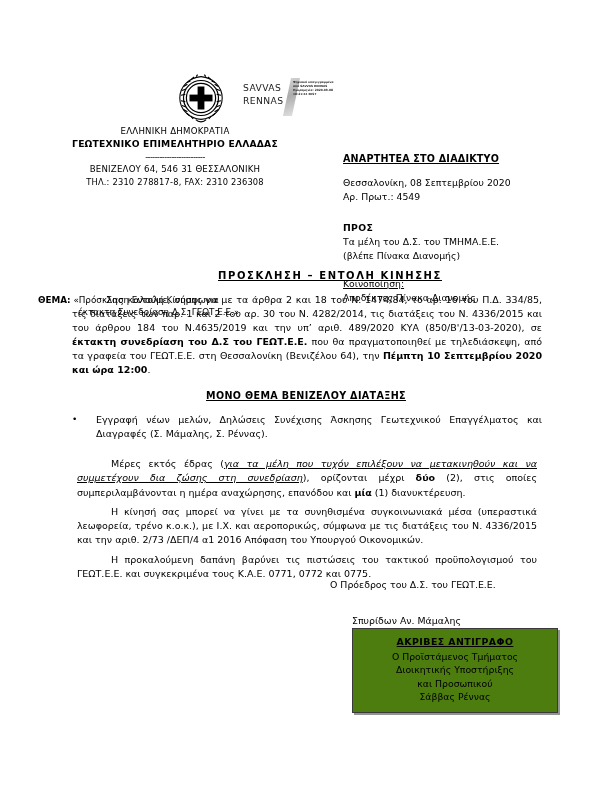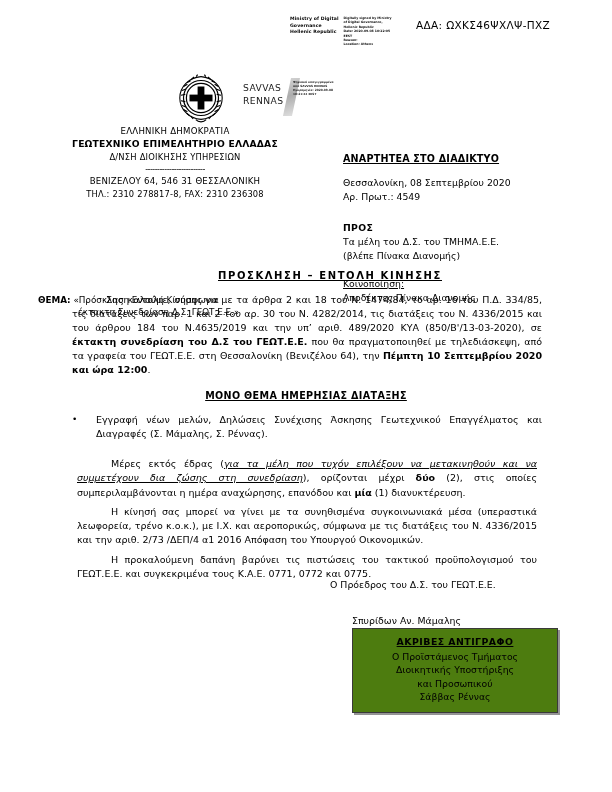--- a/index.html
+++ b/index.html
@@ -275,35 +275,20 @@
     letter-spacing: .45px;
     font-size: 9.4px;
     margin-bottom: 1px;
   }
 </style>
 </head>
 <body>
 
 <div class="page">
 
-  <div class="top-row">
-    <div class="gov-sig">
-      <div class="gov-sig-left">Ministry of Digital
-Governance
-Hellenic Republic</div>
-      <div class="gov-sig-right">Digitally signed by Ministry
-of Digital Governance,
-Hellenic Republic
-Date: 2020.09.08 10:22:05
-EEST
-Reason:
-Location: Athens</div>
-    </div>
-    <div class="ada">ΑΔΑ: ΩΧΚΣ46ΨΧΛΨ-ΠΧΖ</div>
-  </div>
 
   <div class="header">
 
     <div class="emblem-wrap">
       <svg width="52" height="52" viewBox="0 0 52 52" aria-hidden="true">
         <g fill="none" stroke="#000" stroke-width="1.2">
           <circle cx="26" cy="26" r="17.5"></circle>
           <circle cx="26" cy="26" r="14.6"></circle>
         </g>
         <g fill="#000">
@@ -332,21 +317,20 @@
 RENNAS</div>
       <div class="sig-detail">Ψηφιακά υπογεγραμμένο
 από SAVVAS RENNAS
 Ημερομηνία: 2020.09.08
 10:21:44 EEST</div>
     </div>
 
     <div class="org-block">
       <div class="org-l1">ΕΛΛΗΝΙΚΗ ΔΗΜΟΚΡΑΤΙΑ</div>
       <div class="org-l2">ΓΕΩΤΕΧΝΙΚΟ ΕΠΙΜΕΛΗΤΗΡΙΟ ΕΛΛΑΔΑΣ</div>
-      <div class="org-l3">Δ/ΝΣΗ ΔΙΟΙΚΗΣΗΣ ΥΠΗΡΕΣΙΩΝ</div>
       <div class="org-rule">-------------------------</div>
       <div class="org-addr">ΒΕΝΙΖΕΛΟΥ 64, 546 31  ΘΕΣΣΑΛΟΝΙΚΗ</div>
       <div class="org-tel">ΤΗΛ.: 2310 278817-8, FAX: 2310 236308</div>
     </div>
 
     <div class="subject">
       <b>ΘΕΜΑ:</b>
       <span>«Πρόσκληση Εντολή Κίνησης για</span>
       <span class="sub-l2">έκτακτη Συνεδρίαση Δ.Σ. ΓΕΩΤ.Ε.Ε.»</span>
     </div>
@@ -365,21 +349,21 @@
       <div>Αποδέκτες Πίνακα Διανομής</div>
     </div>
   </div>
 
   <div class="doc-title">ΠΡΟΣΚΛΗΣΗ – ΕΝΤΟΛΗ ΚΙΝΗΣΗΣ</div>
 
   <div class="body-text">
     <p class="indent"><span>Σας καλούμε, σύμφωνα με τα άρθρα 2 και 18 του Ν. 1474/84, το αρ. 16 του Π.Δ. 334/85, τις διατάξεις των παρ. 1 και 2 του αρ. 30 του Ν. 4282/2014, τις διατάξεις του Ν. 4336/2015 και του άρθρου 184 του Ν.4635/2019 και την υπ’ αριθ. 489/2020 ΚΥΑ (850/Β'/13-03-2020), σε </span><b>έκτακτη συνεδρίαση του Δ.Σ του ΓΕΩΤ.Ε.Ε.</b><span> που θα πραγματοποιηθεί με τηλεδιάσκεψη, από τα γραφεία του ΓΕΩΤ.Ε.Ε. στη Θεσσαλονίκη (Βενιζέλου 64), την </span><b>Πέμπτη 10 Σεπτεμβρίου 2020 και ώρα 12:00</b><span>.</span></p>
   </div>
 
-  <div class="agenda-head">ΜΟΝΟ ΘΕΜΑ ΗΜΕΡΗΣΙΑΣ ΔΙΑΤΑΞΗΣ</div>
+  <div class="agenda-head">ΜΟΝΟ ΘΕΜΑ ΒΕΝΙΖΕΛΟΥ ΔΙΑΤΑΞΗΣ</div>
 
   <div class="bullet-block">
     <div class="bullet-row">
       <div class="bullet-dot">•</div>
       <div class="bullet-text">Εγγραφή νέων μελών, Δηλώσεις Συνέχισης Άσκησης Γεωτεχνικού Επαγγέλματος   και Διαγραφές (Σ. Μάμαλης, Σ. Ρέννας).</div>
     </div>
   </div>
 
   <div class="para-block">
     <p class="indent"><span>Μέρες εκτός έδρας (</span><span class="em-under">για τα μέλη που τυχόν επιλέξουν να μετακινηθούν και να συμμετέχουν δια ζώσης στη συνεδρίαση</span><span>), ορίζονται μέχρι </span><b>δύο</b><span> (2), στις οποίες συμπεριλαμβάνονται η ημέρα αναχώρησης, επανόδου και </span><b>μία</b><span> (1) διανυκτέρευση.</span></p>

